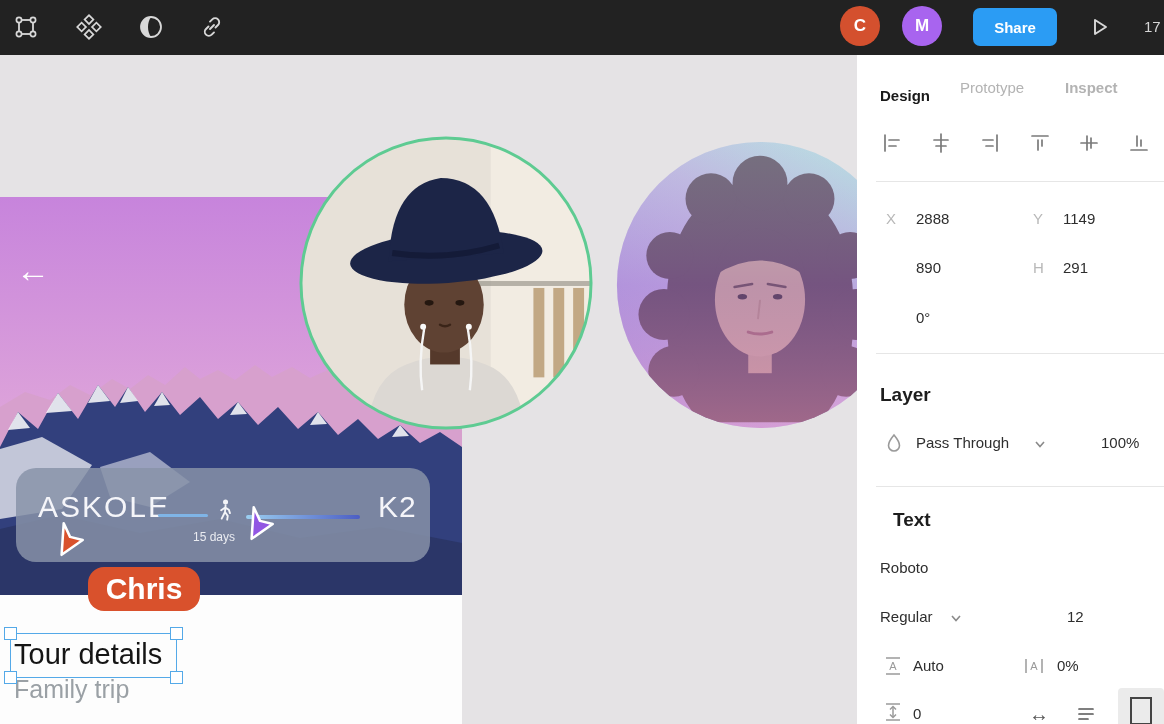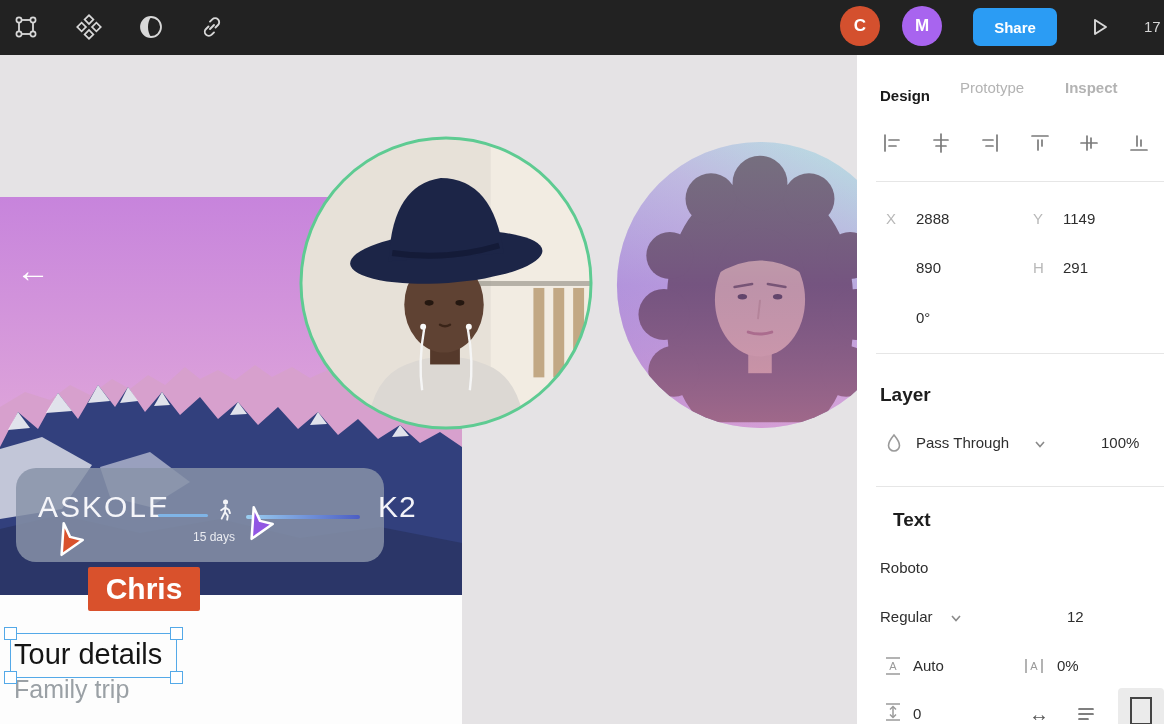--- a/index.html
+++ b/index.html
@@ -17,21 +17,21 @@
     border:none; border-radius:7px; font-size:15px; font-weight:bold; cursor:pointer;
     font-family:"Liberation Sans","DejaVu Sans",sans-serif; }
   .zoom-text { left:1144px; top:18px; color:#d6d6d6; font-size:15px; }
 
   
   .canvas { left:0; top:55px; width:857px; height:669px; background:#e5e3e5; z-index:1; }
   .img-frame { left:0; top:142px; width:462px; height:398px; }
   .white-card { left:0; top:540px; width:462px; height:129px; background:#fdfdfd; }
   .back-arrow { left:16px; top:198px; color:#ffffff; font-size:34px; line-height:34px; }
 
-  .route-card { left:16px; top:413px; width:368px; height:94px; border-radius:20px;
+  .route-card { left:16px; top:413px; width:414px; height:94px; border-radius:20px;
     background:rgba(136,146,168,0.84); }
   .route-start { left:22px; top:22px; font-size:30px; letter-spacing:2px; color:rgba(250,250,253,.96); }
   .route-end { left:362px; top:22px; font-size:30px; letter-spacing:1px; color:rgba(250,250,253,.96); }
   .route-line-l { left:142px; top:46px; width:50px; height:3px; background:#7fb4e6; border-radius:2px; }
   .route-line-r { left:230px; top:47px; width:114px; height:4px; border-radius:2px;
     background:linear-gradient(to right,#9bcff1,#4c5ec4); }
   .walk-icon { left:198px; top:30px; width:22px; height:28px; color:#f4f5f8; }
   .route-duration { left:177px; top:62px; font-size:12px; color:rgba(240,241,246,.95); }
 
   .cursor { width:34px; height:38px; z-index:40; }
@@ -111,21 +111,21 @@
       <div class="abs route-line-r"></div>
       <div class="abs route-end">K2</div>
       <div class="abs route-duration">15 days</div>
     </div>
 
     <div class="abs cursor" style="left: 52px; top: 465px; color: rgb(217, 81, 44);">
       <svg width="34" height="38" viewBox="0 0 32 36">
         <path d="M9 33 L11 3 L17 16 L29 19 Z" fill="currentColor" stroke="#ffffff" stroke-width="2.4" stroke-linejoin="round"></path>
       </svg>
     </div>
-    <div class="abs cursor-label" style="left: 88px; top: 512px; width: 112px; height: 44px; font-size: 30px; background: rgb(217, 81, 44);">
+    <div class="abs cursor-label" style="left: 88px; top: 512px; width: 112px; height: 44px; font-size: 30px; background: rgb(217, 81, 44); border-radius: 16px;">
       <span>Chris</span>
     </div>
 
     <div class="abs cursor" style="left: 242px; top: 449px; color: rgb(145, 86, 227);">
       <svg width="34" height="38" viewBox="0 0 32 36">
         <path d="M9 33 L11 3 L17 16 L29 19 Z" fill="currentColor" stroke="#ffffff" stroke-width="2.4" stroke-linejoin="round"></path>
       </svg>
     </div>
 
     <div class="abs sel-box">

